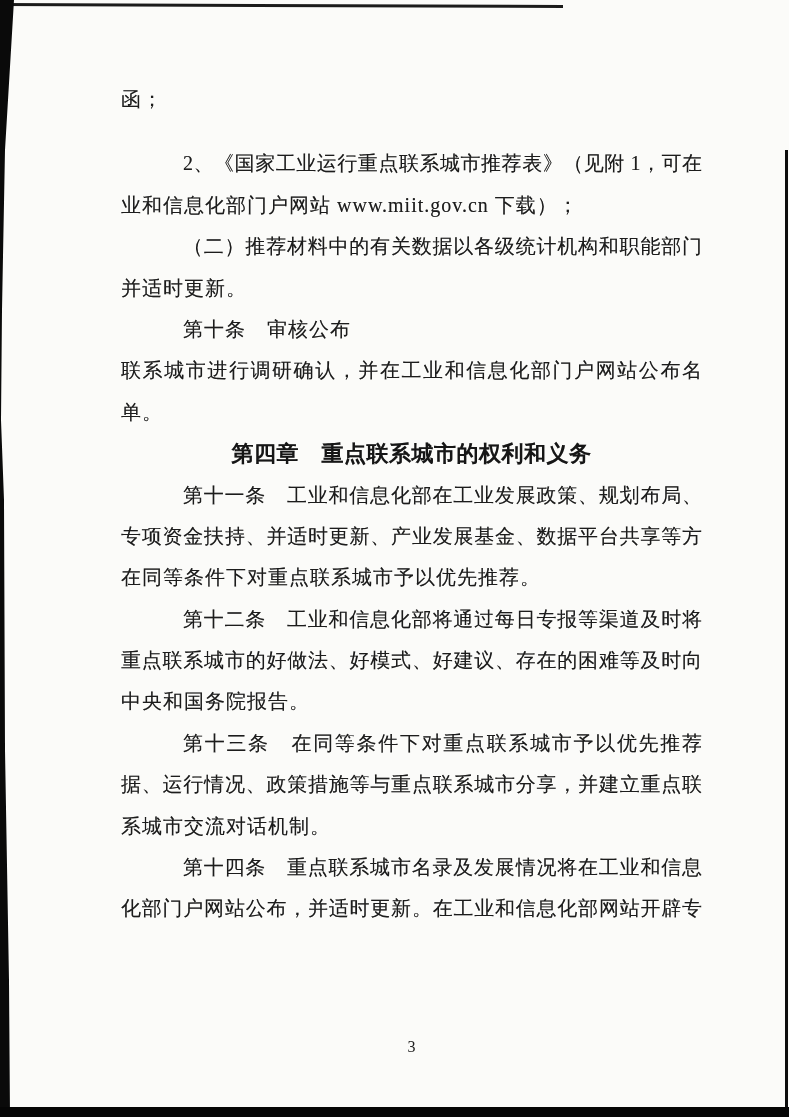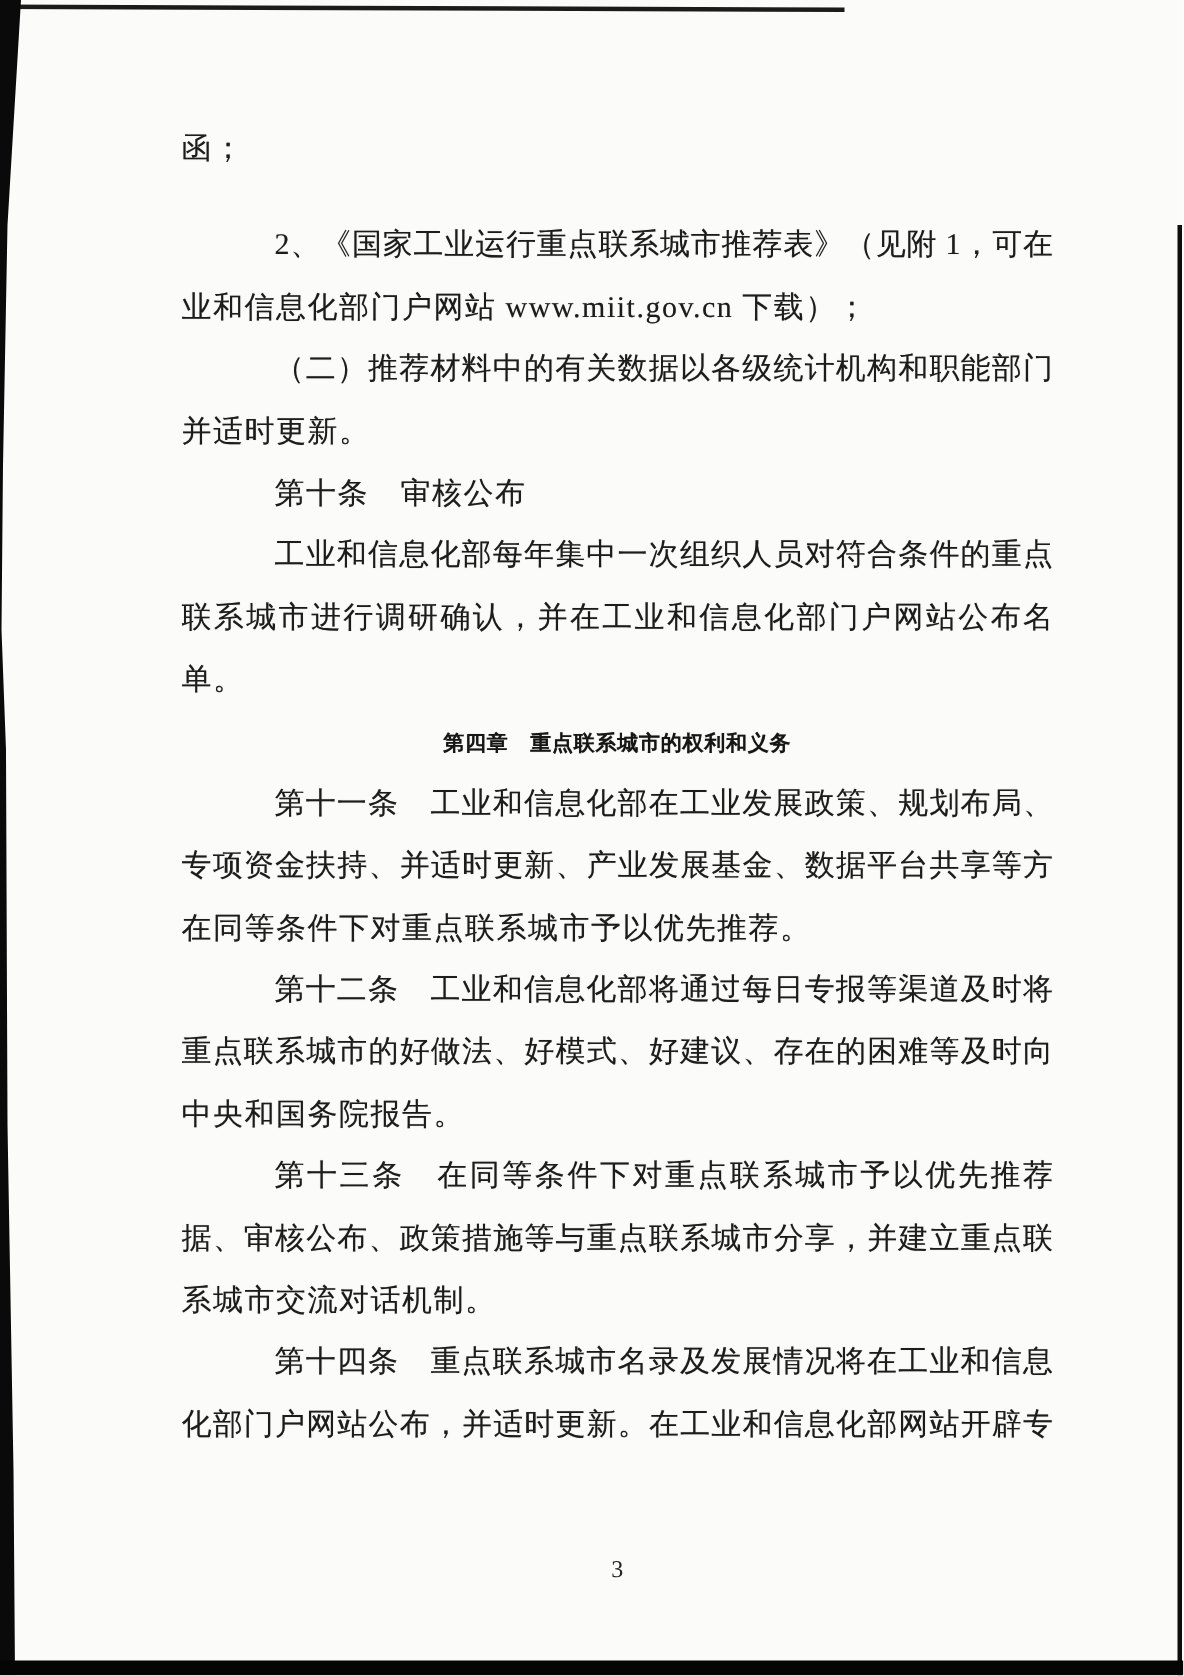--- a/index.html
+++ b/index.html
@@ -48,21 +48,21 @@
     text-align-last:justify;
     text-justify:inter-character;
     width:581px;box-sizing:border-box;
     overflow:hidden;
   }
   .line.ind{padding-left:62px;}
   .line.gap{margin-top:23px;}
   .line.heading{
     font-family:"Liberation Sans", sans-serif;
     font-weight:bold;
-    font-size:14px;
+    font-size:22px;
     text-align:center;
     letter-spacing:0.5px;
     padding-left:0;
     color:#161616;
   }
   .pagenum{
     position:absolute;left:121px;top:1033px;width:581px;height:28px;
     line-height:28px;text-align:center;
     font-size:16px;color:#222;
     font-family:"Liberation Serif", serif;
@@ -78,32 +78,31 @@
   <div class="edge-right"></div>
   <div class="edge-bottom"></div>
 
   <div class="textcol">
     <div class="line">函；</div>
     <div class="line ind just gap">2、《国家工业运行重点联系城市推荐表》（见附 1，可在工</div>
     <div class="line">业和信息化部门户网站 www.miit.gov.cn 下载）；</div>
     <div class="line ind just">（二）推荐材料中的有关数据以各级统计机构和职能部门</div>
     <div class="line">并适时更新。</div>
     <div class="line ind">第十条　审核公布</div>
-    <div class="line ind just">工业和信息化部每年集中一次组织人员对符合条件的重点</div>
     <div class="line just">联系城市进行调研确认，并在工业和信息化部门户网站公布名</div>
     <div class="line">单。</div>
     <div class="line heading">第四章　重点联系城市的权利和义务</div>
     <div class="line ind just">第十一条　工业和信息化部在工业发展政策、规划布局、</div>
     <div class="line just">专项资金扶持、并适时更新、产业发展基金、数据平台共享等方面，</div>
     <div class="line">在同等条件下对重点联系城市予以优先推荐。</div>
     <div class="line ind just">第十二条　工业和信息化部将通过每日专报等渠道及时将</div>
     <div class="line just">重点联系城市的好做法、好模式、好建议、存在的困难等及时向</div>
     <div class="line">中央和国务院报告。</div>
     <div class="line ind just">第十三条　在同等条件下对重点联系城市予以优先推荐</div>
-    <div class="line just">据、审核公布、政策措施等与重点联系城市分享，并建立重点联</div>
+    <div class="line just">据、运行情况、政策措施等与重点联系城市分享，并建立重点联</div>
     <div class="line">系城市交流对话机制。</div>
     <div class="line ind just">第十四条　重点联系城市名录及发展情况将在工业和信息</div>
     <div class="line just">化部门户网站公布，并适时更新。在工业和信息化部网站开辟专</div>
   </div>
 
   <div class="pagenum">3</div>
 
 </div>
 
 </body></html>

